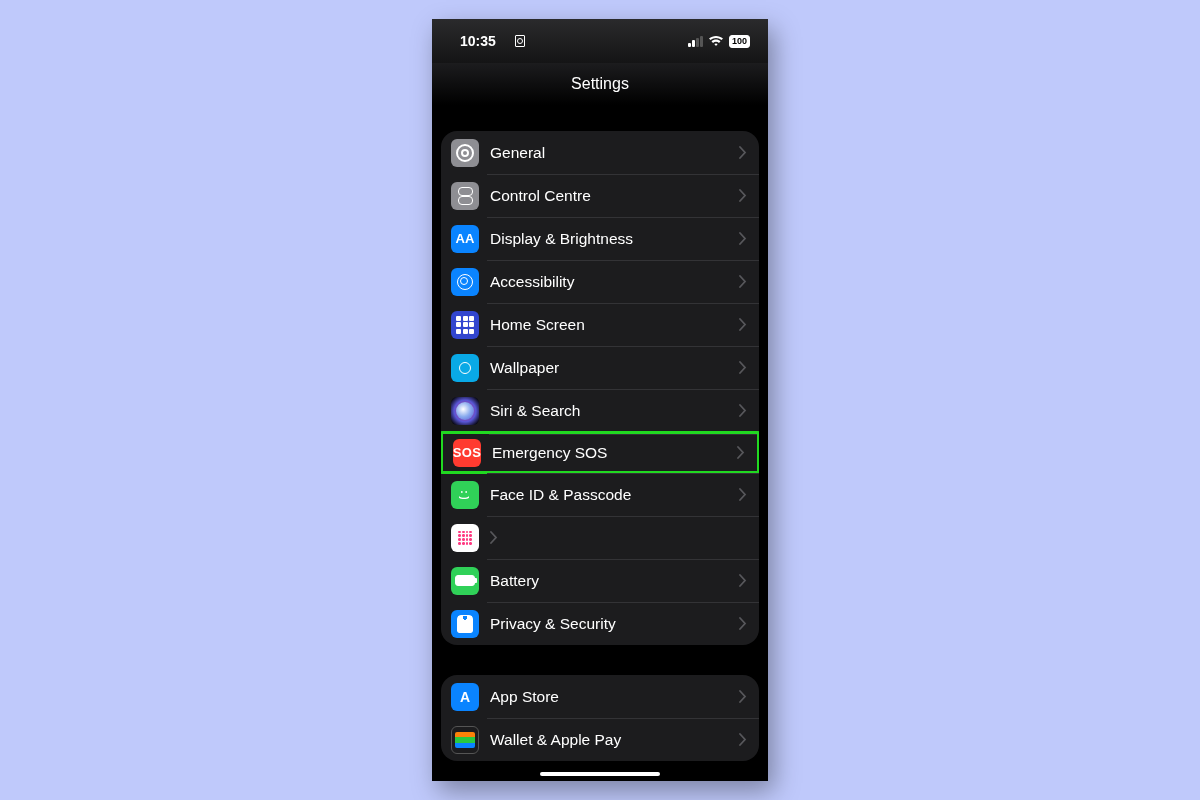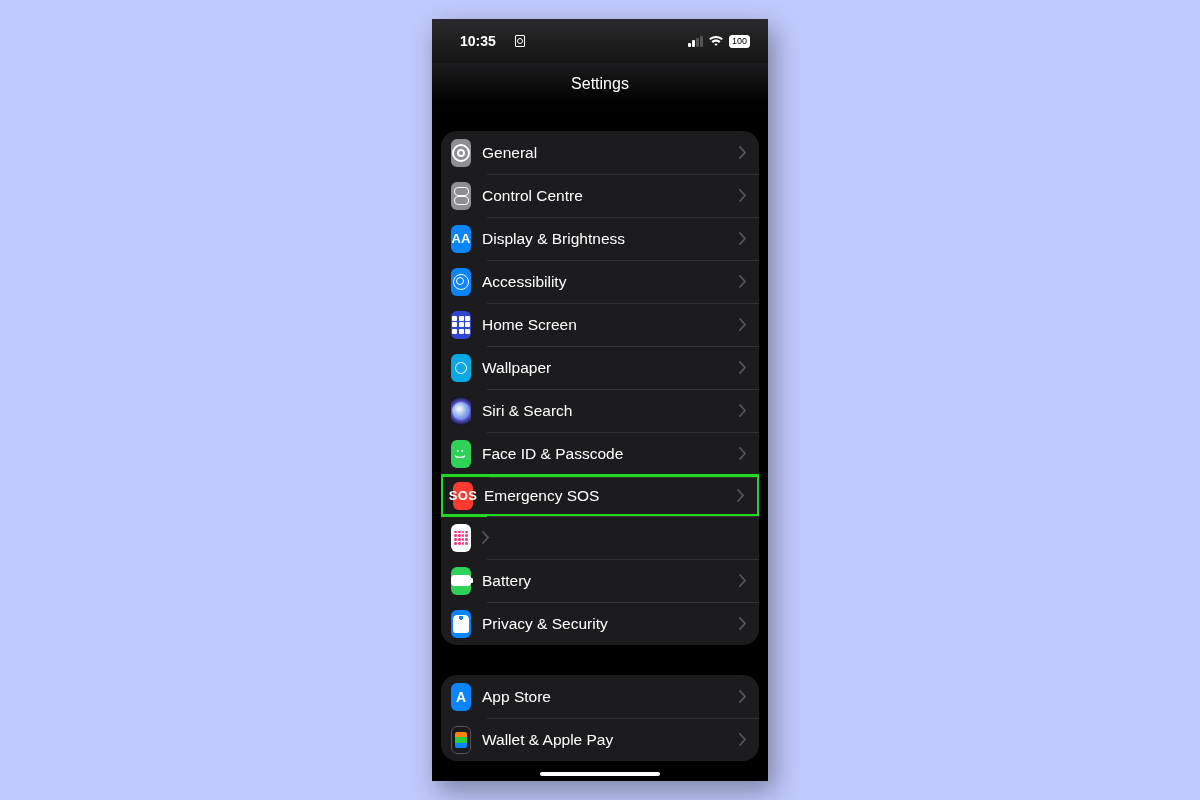--- a/index.html
+++ b/index.html
@@ -23,21 +23,21 @@
     padding:0 18px 0 28px; font-size:14px; font-weight:600;
     background:linear-gradient(#2a2a2c,#141415);
   }
   .sb-left { display:flex; align-items:center; gap:19px; }
   .sb-icons { display:flex; align-items:center; gap:5px; }
   .sb-cell { display:flex; align-items:flex-end; gap:1px; height:11px;}
   .sb-cell i{ width:3px; background:#fff; border-radius:1px; }
   .sb-cell i.dim{ background:#555;}
   .sb-wifi svg{ display:block;}
   .sb-batt { display:flex; align-items:center; gap:1px;}
-  .sb-batt .box{ border:1px solid #fff; border-radius:3px; padding:1px 2px; font-size:9px; font-weight:400; line-height:1; background:#fff; color:#000;}
+  .sb-batt .box{ border:1px solid #fff; border-radius:3px; padding:1px 2px; font-size:9px; font-weight:700; line-height:1; background:#fff; color:#000;}
   .person-card{ width:10px; height:12px; border:1px solid #fff; border-radius:1px; display:inline-flex; align-items:center; justify-content:center;}
   .person-card::after{content:""; width:4px; height:4px; border:1px solid #fff; border-radius:50%;}
   
   .navbar{
     height:42px; display:flex; align-items:center; justify-content:center;
     font-size:16px; font-weight:400;
     background:linear-gradient(#1c1c1e,#000);
   }
   
   .content{ flex:1; overflow:hidden; padding:26px 9px 0 9px;}
@@ -46,21 +46,21 @@
   }
   .row{
     display:flex; align-items:center; height:43px; padding:0 12px 0 10px;
     position:relative; cursor:pointer;
   }
   .row + .row::before{
     content:""; position:absolute; left:46px; right:0; top:0; height:1px;
     background:#333336;
   }
   .row .icon{
-    width:20px; height:28px; border-radius:6px; flex-shrink:0;
+    width:28px; height:28px; border-radius:6px; flex-shrink:0;
     display:flex; align-items:center; justify-content:center; margin-right:11px;
     font-size:13px; font-weight:700; color:#fff;
   }
   .row .label{ font-size:15.5px; flex:1; color:#fff; }
   .row .chev{ color:#57575b; }
   .row .chev svg{display:block;}
   .highlight-box{ border:3px solid #21d921; border-radius:2px; margin:-1px; }
   
   .home-indicator{
     position:absolute; bottom:5px; left:50%; transform:translateX(-50%);
@@ -218,41 +218,41 @@
         <span class="icon ic-siri">
             <span class="orb"></span>
           </span>
         <span class="label">Siri &amp; Search</span>
         <span class="chev">
             <svg width="8" height="13">
               <path d="M1 1l5 5.5L1 12" stroke="currentColor" stroke-width="1.8" fill="none" stroke-linecap="round"></path>
             </svg>
           </span>
       </div>
-      <div class="row">
-        <span class="icon ic-faceid">
-            <span class="face"></span>
-          </span>
-        <span class="label">Face ID &amp; Passcode</span>
-        <span class="chev">
-            <svg width="8" height="13">
-              <path d="M1 1l5 5.5L1 12" stroke="currentColor" stroke-width="1.8" fill="none" stroke-linecap="round"></path>
-            </svg>
-          </span>
-      </div>
       <div class="row highlight-box">
         <span class="icon ic-sos">SOS</span>
         <span class="label">Emergency SOS</span>
         <span class="chev">
             <svg width="8" height="13">
               <path d="M1 1l5 5.5L1 12" stroke="currentColor" stroke-width="1.8" fill="none" stroke-linecap="round"></path>
             </svg>
           </span>
       </div>
       <div class="row">
+        <span class="icon ic-faceid">
+            <span class="face"></span>
+          </span>
+        <span class="label">Face ID &amp; Passcode</span>
+        <span class="chev">
+            <svg width="8" height="13">
+              <path d="M1 1l5 5.5L1 12" stroke="currentColor" stroke-width="1.8" fill="none" stroke-linecap="round"></path>
+            </svg>
+          </span>
+      </div>
+      <div class="row">
         <span class="icon ic-exposure">
             <span class="dots">
               <i></i>
               <i></i>
               <i></i>
               <i></i>
               <i></i>
               <i></i>
               <i></i>
               <i></i>

